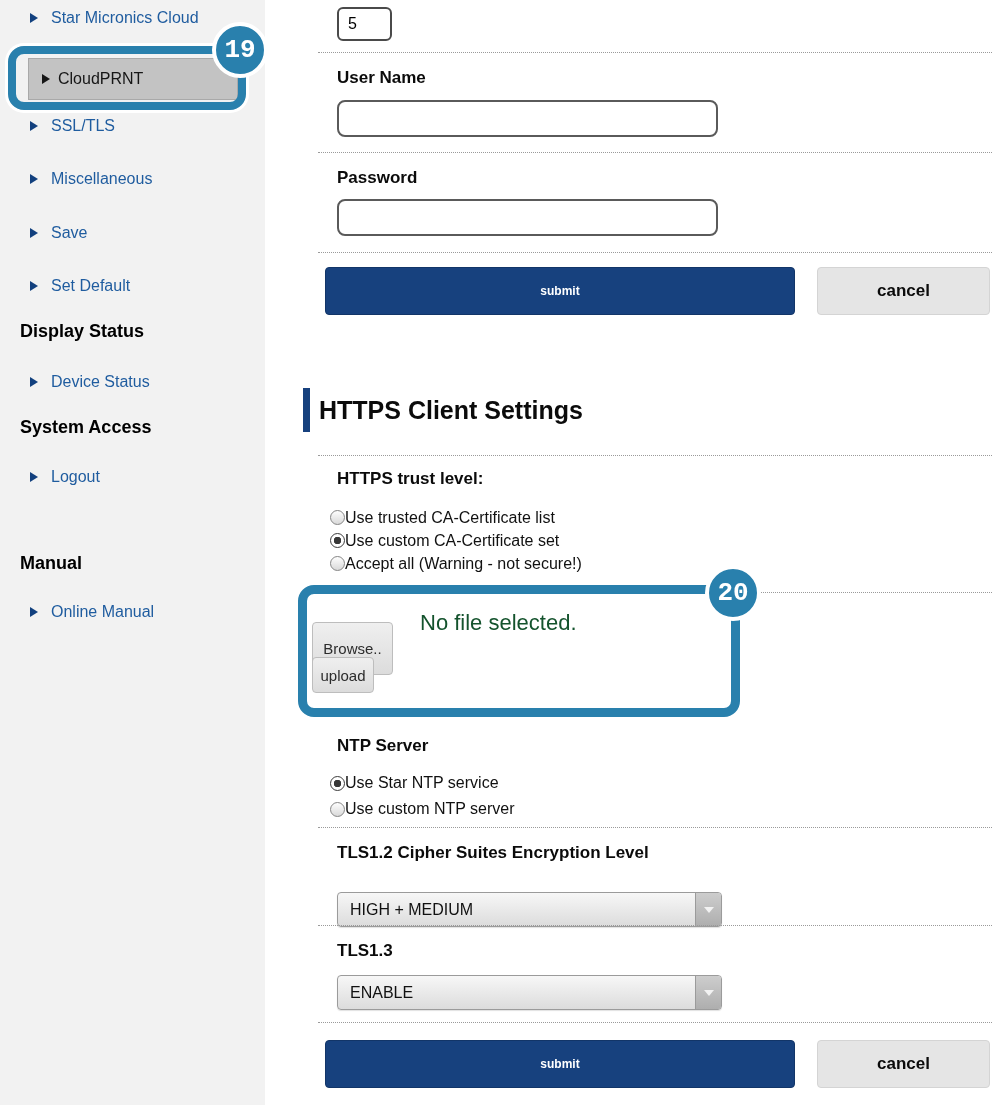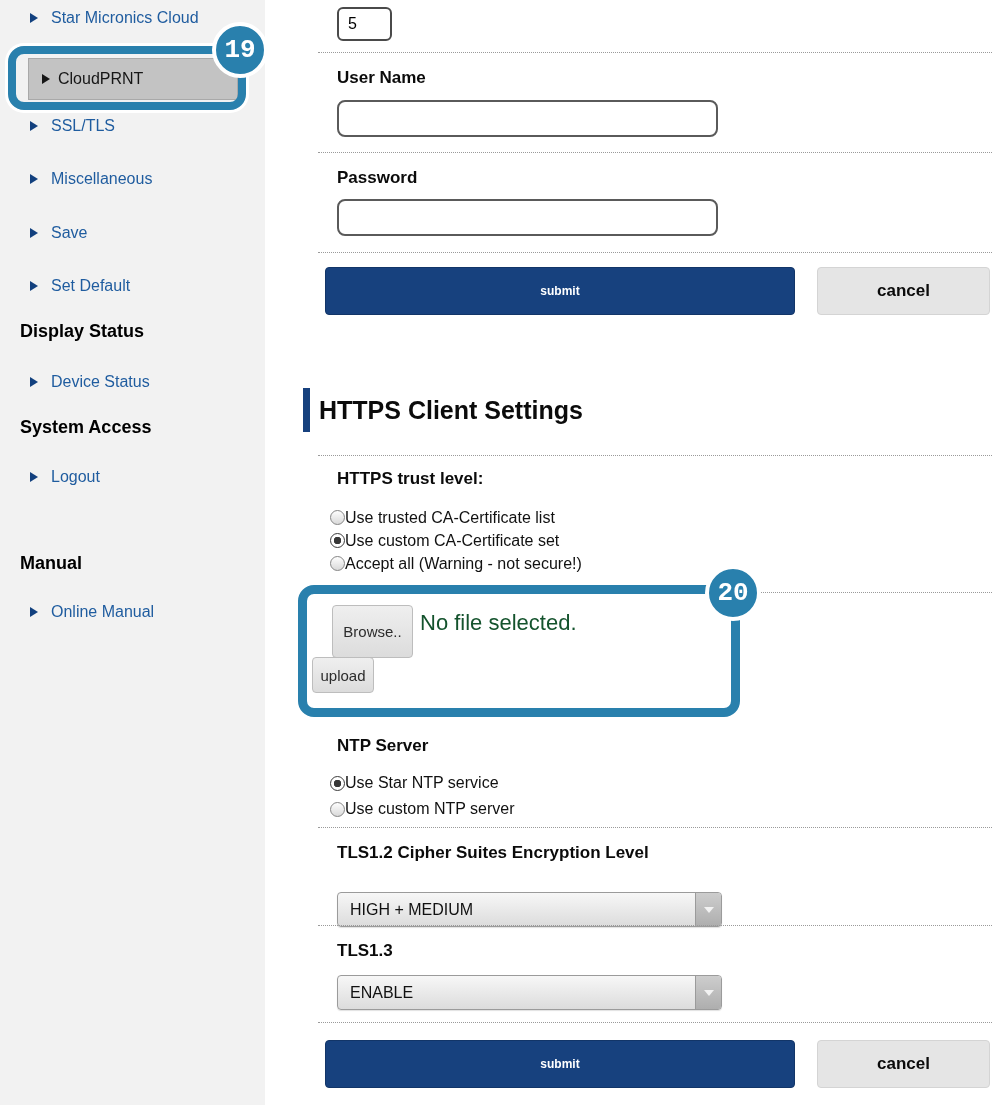--- a/index.html
+++ b/index.html
@@ -31,21 +31,21 @@
   .btn-submit{position:absolute;left:60px;width:468px;height:46px;background:#17417e;border:1px solid #123568;border-radius:4px;color:#fff;font-weight:bold;font-size:12px;display:flex;align-items:center;justify-content:center;cursor:pointer;}
   .btn-cancel{position:absolute;left:552px;width:171px;height:46px;background:#e5e5e5;border:1px solid #d4d4d4;border-radius:4px;color:#0b0b0b;font-weight:bold;font-size:17px;display:flex;align-items:center;justify-content:center;cursor:pointer;}
   .section-title{position:absolute;left:38px;top:388px;height:44px;display:flex;align-items:center;}
   .title-bar{width:7px;height:44px;background:#17417e;margin-right:9px;}
   .title-text{font-size:25px;font-weight:bold;color:#0b0b0b;white-space:nowrap;}
   .radio-group{position:absolute;left:65px;display:flex;flex-direction:column;}
   .radio-row{display:flex;align-items:center;gap:0;height:23px;font-size:16px;color:#111;cursor:pointer;white-space:nowrap;}
   .radio{flex:none;width:15px;height:15px;box-sizing:border-box;border:1px solid #858585;border-radius:50%;background:linear-gradient(180deg,#fefefe,#d9d9d9);}
   .radio.sel{border:1px solid #3c3c3c;background:radial-gradient(#383838 3.5px,#fff 4px);}
   .gbtn{position:absolute;box-sizing:border-box;background:linear-gradient(180deg,#efefef,#dcdcdc);border:1px solid #bdbdbd;border-radius:4px;color:#2c2c2c;font-size:15px;display:flex;align-items:center;justify-content:center;cursor:pointer;}
-  #browseBtn{left:47px;top:605px;width:81px;height:53px;margin-left:20px;}
+  #browseBtn{left:47px;top:622px;width:81px;height:53px;}
   #uploadBtn{left:47px;top:657px;width:62px;height:36px;}
   .file-status{position:absolute;left:155px;top:614px;font-size:22px;line-height:18px;color:#14532d;}
   .select{position:absolute;left:72px;width:385px;height:35px;box-sizing:border-box;border:1px solid #9b9b9b;border-radius:4px;background:linear-gradient(180deg,#f7f7f7,#dcdcdc);display:flex;align-items:center;padding-left:12px;font-size:16px;color:#111;cursor:pointer;box-shadow:0 1px 1px rgba(0,0,0,0.12);}
   .select-arrow{position:absolute;right:0;top:0;width:25px;height:100%;background:linear-gradient(180deg,#cdcdcd,#aeaeae);border-left:1px solid #9b9b9b;border-radius:0 3px 3px 0;display:flex;align-items:center;justify-content:center;}
   .select-arrow::after{content:"";width:0;height:0;border-left:5px solid transparent;border-right:5px solid transparent;border-top:6px solid #f2f2f2;}
 </style>
 </head>
 <body>
 
 <div class="page">

